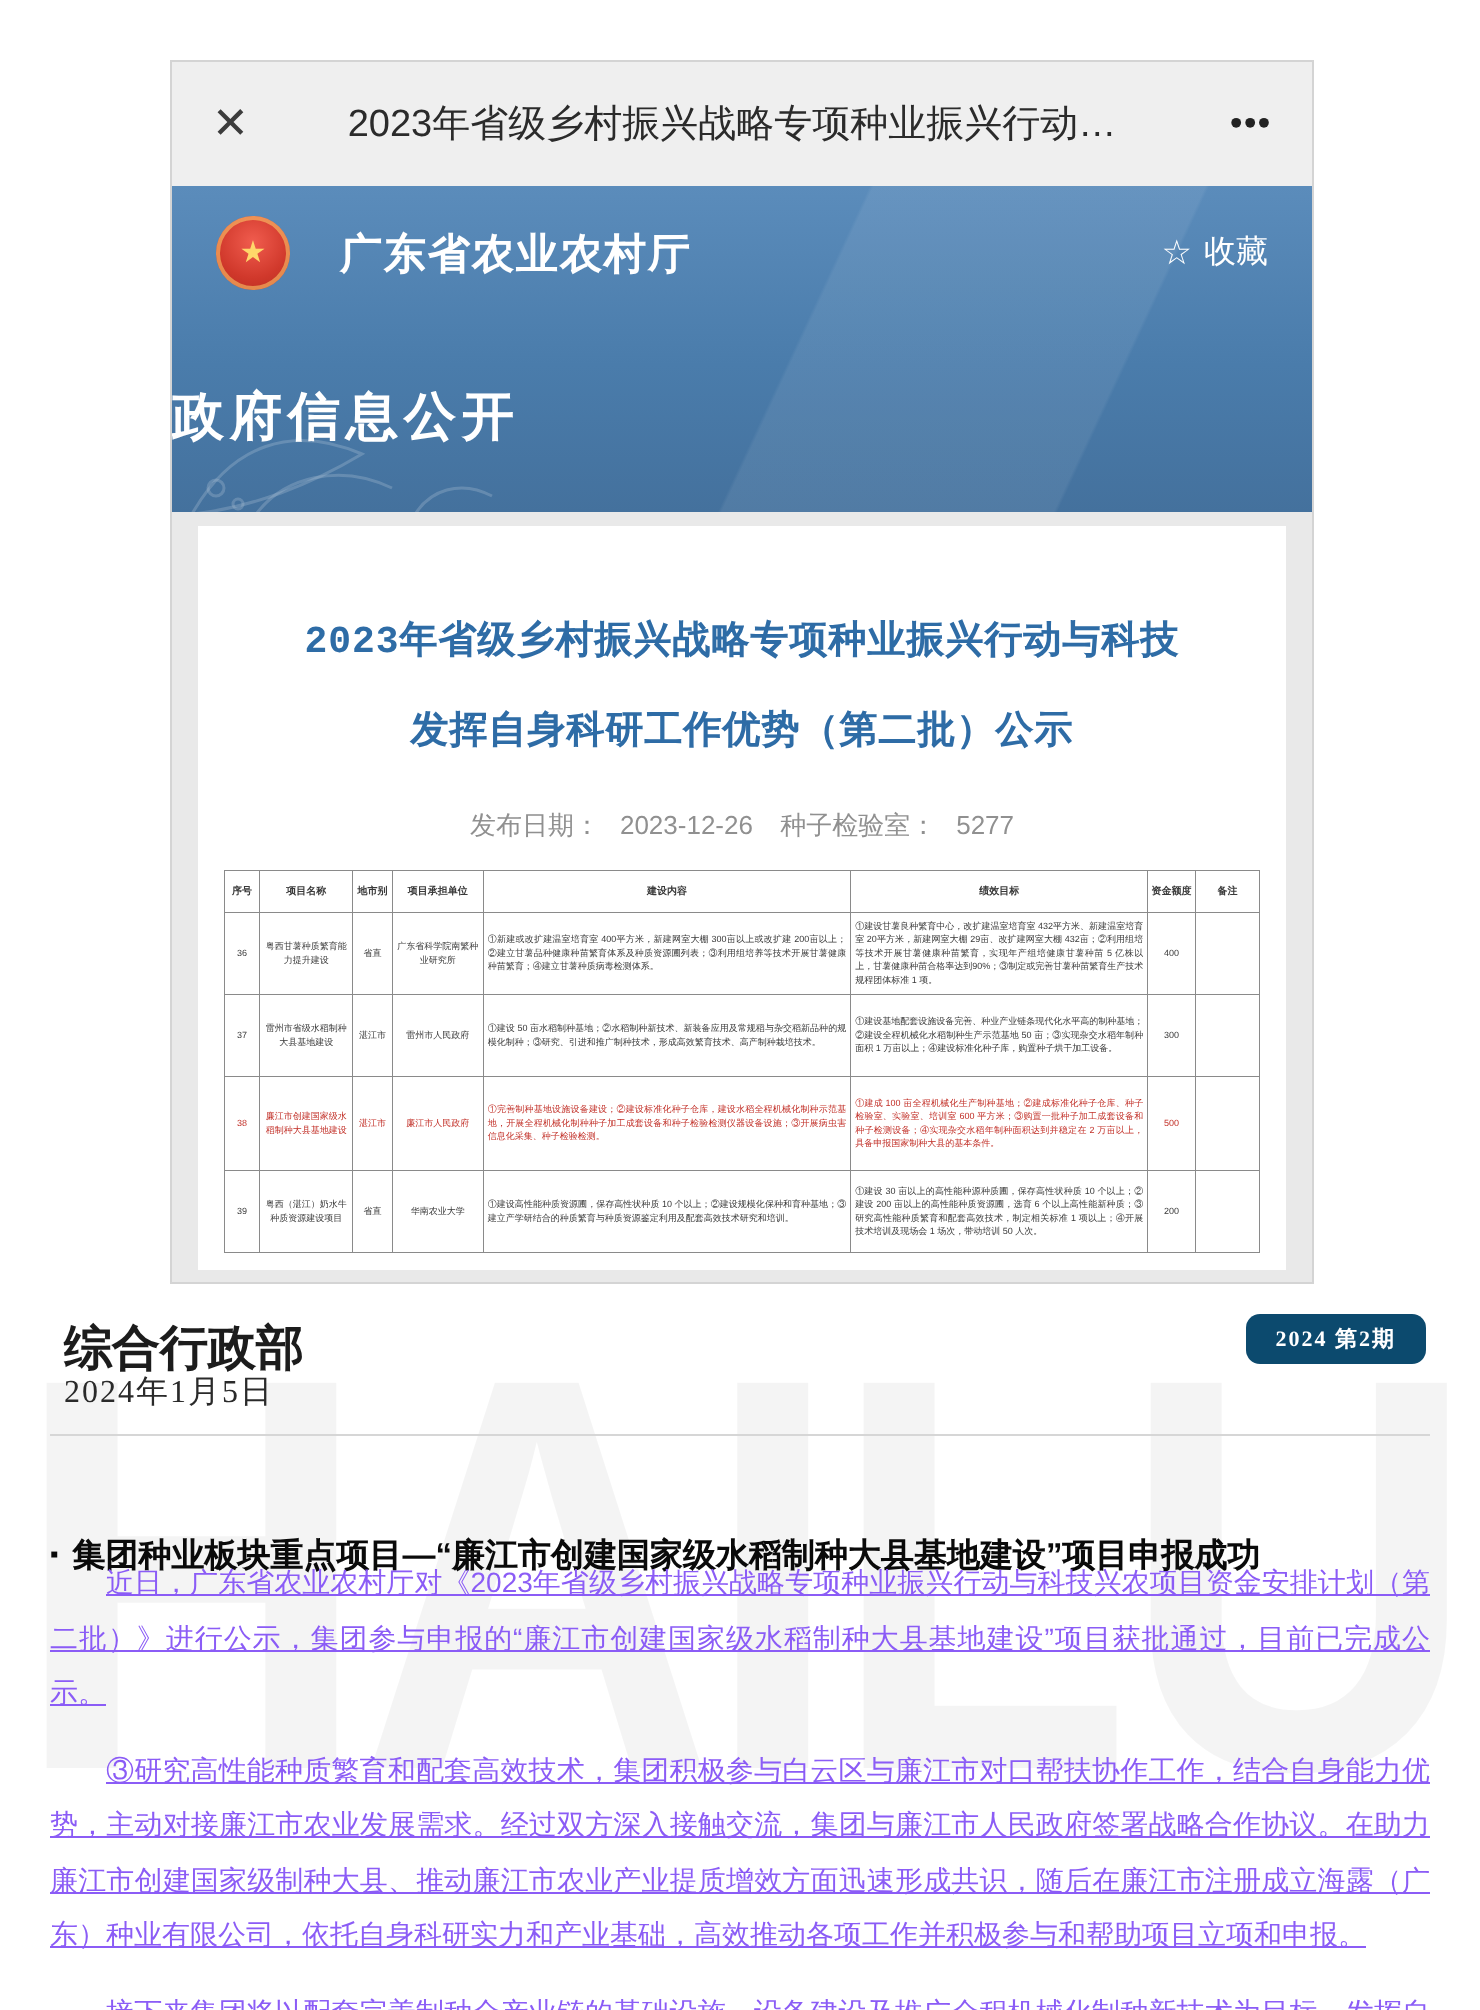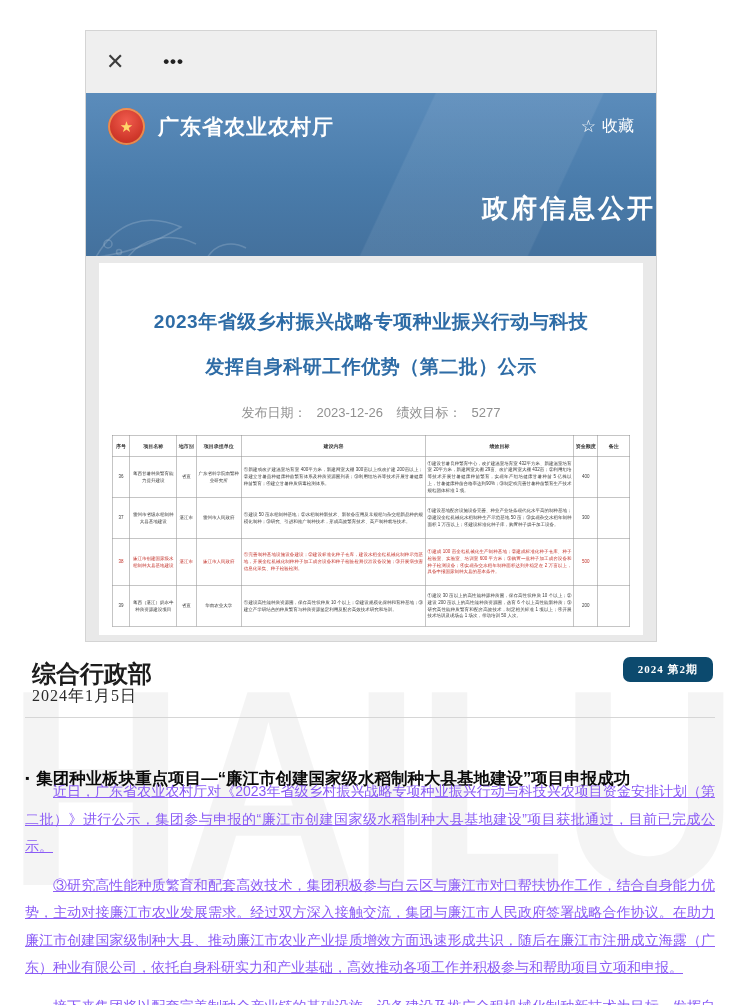--- a/index.html
+++ b/index.html
@@ -24,31 +24,31 @@
 
   .blue-block { background:
       linear-gradient(115deg, rgba(255,255,255,0) 54%, rgba(255,255,255,.07) 54.3%, rgba(255,255,255,.07) 80%, rgba(255,255,255,0) 80.3%),
       linear-gradient(180deg,#5b8cbb 0%, #4a7cab 55%, #44719d 100%);
     position:relative; }
   .gov-header { height:67px; display:flex; align-items:center; padding:0 22px; color:#fff; position:relative; }
   .emblem { width:37px; height:37px; border-radius:50%; flex:0 0 auto;
     background:radial-gradient(circle at 50% 35%, #f05c4e 0%, #d0382b 60%, #b42c20 100%);
     display:flex; align-items:center; justify-content:center; box-shadow:inset 0 0 0 2px rgba(255,210,110,.55); }
   .emblem span { color:#ffd76a; font-size:15px; line-height:1; }
-  .site-name { font-size:21px; font-weight:bold; margin-left:13px; letter-spacing:1px; }
+  .site-name { font-size:21px; font-weight:bold; margin-left:25px; letter-spacing:1px; }
   .fav { margin-left:auto; font-size:16px; display:flex; align-items:center; gap:6px; cursor:pointer; }
   .fav .star { font-size:17px; }
 
-  .banner { height:96px; display:flex; align-items:center; justify-content:flex-end; position:relative; overflow:hidden; }
+  .banner { height:96px; display:flex; align-items:center; justify-content:flex-start; position:relative; overflow:hidden; }
   .banner h1 { color:#fff; font-size:26px; font-weight:bold; letter-spacing:3px; }
   .flower { position:absolute; left:0; bottom:-6px; opacity:.5; }
 
   .gray-page { background:#e9e9e9; height:387px; padding:7px 13px 8px; }
   .card { background:#fff; height:100%; padding-top:36px; overflow:hidden; }
-  .art-title { text-align:center; color:#2e6ca6; font-size:19px; font-weight:bold; line-height:45px; letter-spacing:.5px; }
+  .art-title { text-align:center; color:#2e6ca6; font-size:19px; font-weight:bold; line-height:45px; letter-spacing:.5px;font-family:Liberation Mono, monospace; }
   .art-meta { text-align:center; color:#909090; font-size:13px; margin-top:15px; }
   .art-meta span { margin:0 5px; }
 
   .tbl-outer { margin:13px 13px 0; height:200px; overflow:hidden; }
   .tbl-scale { width:200%; transform:scale(.5); transform-origin:0 0; }
   table.proj { width:100%; border-collapse:collapse; table-layout:fixed; }
   table.proj th, table.proj td { border:1px solid #8a8a8a; font-size:9px; line-height:1.5;
     color:#3a3a3a; padding:2px 4px; vertical-align:middle; word-break:break-all; }
   table.proj th { font-size:10px; font-weight:700; text-align:center; padding:4px 2px; }
   thead tr { height:42px; }
@@ -80,20 +80,21 @@
 <div id="page">
 
   <div class="watermark">HAILU</div>
 
   <div class="layer">
 
     <div class="embed">
 
       <div class="titlebar">
         <div class="close-x">✕</div>
+        <div class="doc-title">2023年省级乡村振兴战略专项种业振兴行动…</div>
         <div class="more-dots">•••</div>
       </div>
 
       <div class="blue-block">
         <div class="gov-header">
           <div class="emblem">
             <span>★</span>
           </div>
           <div class="site-name">广东省农业农村厅</div>
           <div class="fav">
@@ -115,21 +116,21 @@
           <h1>政府信息公开</h1>
         </div>
       </div>
 
       <div class="gray-page">
         <div class="card">
           <div class="art-title">2023年省级乡村振兴战略专项种业振兴行动与科技</div>
           <div class="art-title">发挥自身科研工作优势（第二批）公示</div>
           <div class="art-meta">
             <span>发布日期：</span><span>2023-12-26</span>
-            <span>绩效目标：</span><span>5277</span>
+            <span>种子检验室：</span><span>5277</span>
           </div>
 
           <div class="tbl-outer">
             <div class="tbl-scale">
               <table class="proj">
                 <colgroup>
                   <col style="width:3.4%">
                     <col style="width:9%">
                     <col style="width:3.8%">
                     <col style="width:8.8%">

